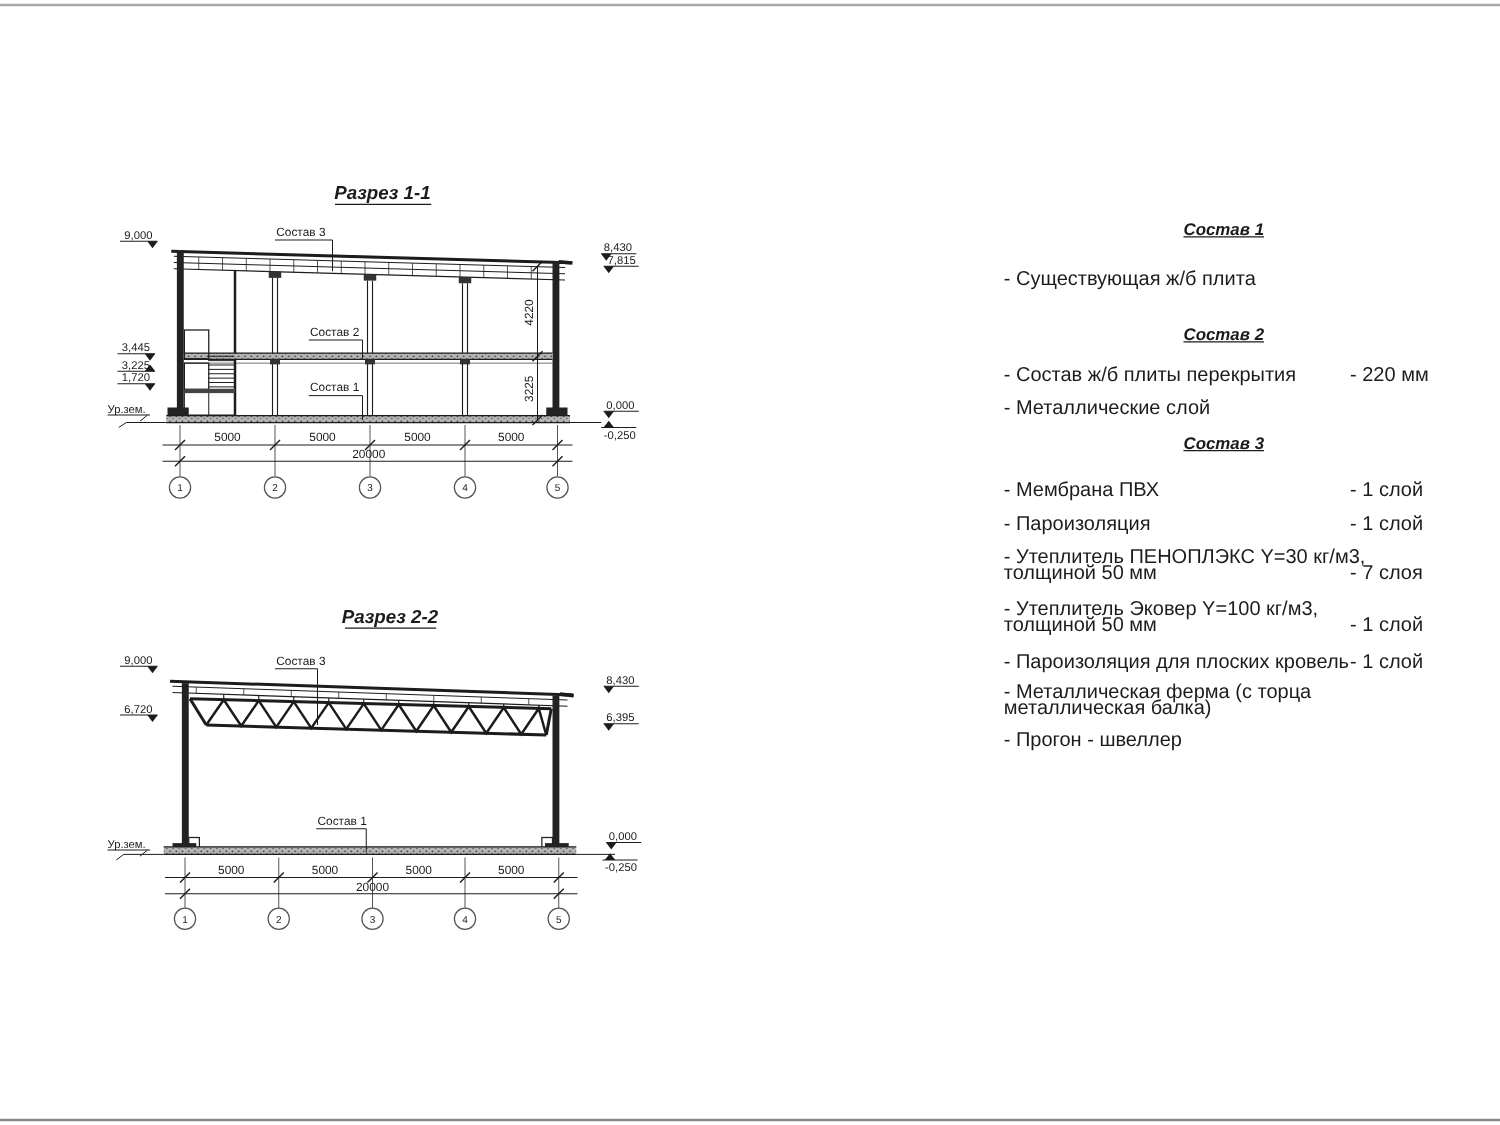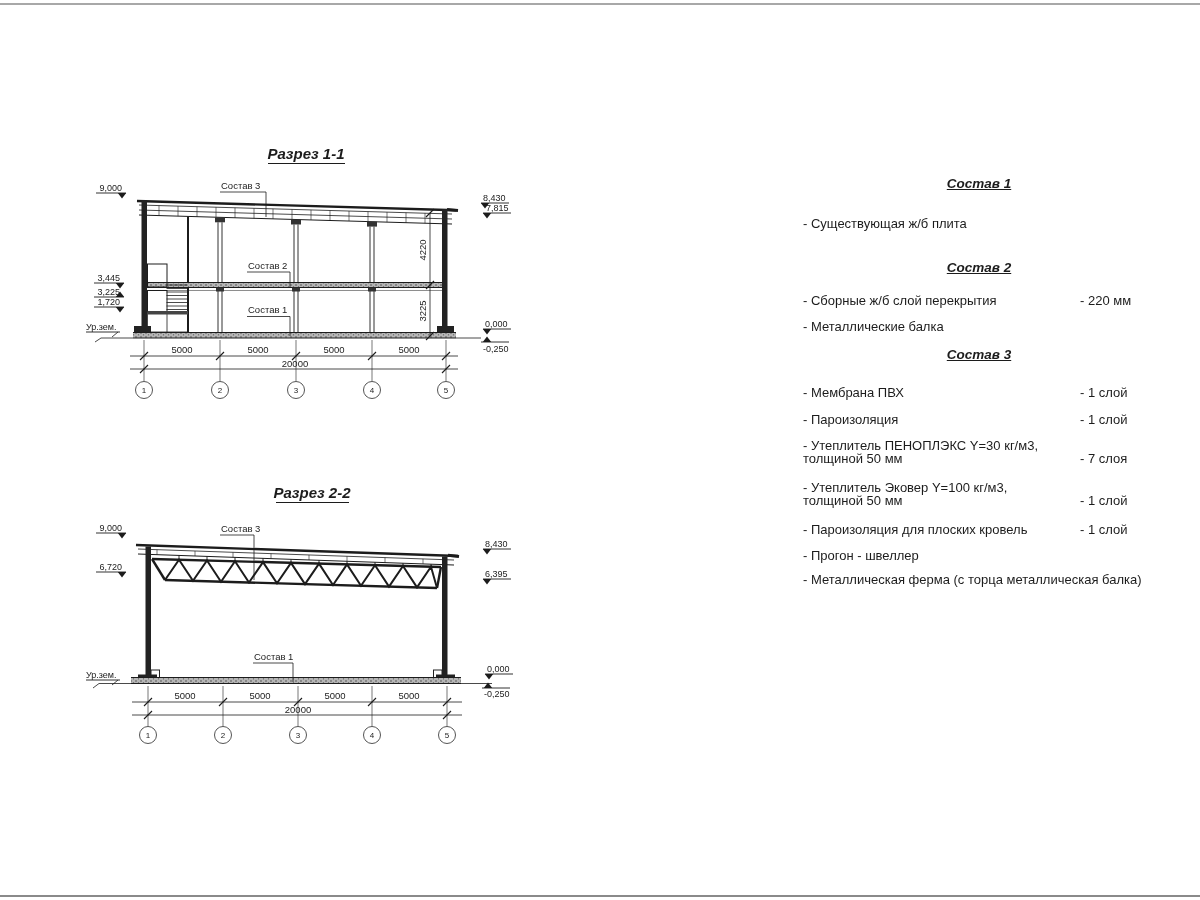--- a/index.html
+++ b/index.html
@@ -12,21 +12,21 @@
   svg text{fill:#1c1c1c;font-family:"Liberation Sans",sans-serif;}
   .dwg-title{font-size:15px;font-weight:bold;font-style:italic;}
   .leader-t{font-size:9.5px;}
   .elev-t{font-size:9px;}
   .dim-t{font-size:9.5px;}
   .axis-t{font-size:8px;}
   
   .lists{position:absolute;left:803px;top:176px;width:352px;}
   .lst-title{font-size:13.5px;font-weight:bold;font-style:italic;text-decoration:underline;
              text-align:center;height:16px;line-height:16px;}
-  .row{position:relative;font-size:13px;line-height:13px;}
+  .row{position:relative;font-size:16px;line-height:13px;}
   .nm{display:inline-block;max-width:352px;white-space:pre-line;}
   .qty{position:absolute;left:277px;bottom:0;white-space:nowrap;}
 </style>
 </head>
 <body>
 
 <div class="edge top"></div>
 <div class="edge bot"></div>
 
 <svg class="abs" style="left:60px;top:130px" width="470" height="280" viewBox="60 130 470 280">
@@ -359,25 +359,25 @@
 
 <div class="lists">
   <div class="lst-title">Состав 1</div>
   <div class="row" style="margin-top:25px">
     <span class="nm">- Существующая ж/б плита</span>
     <span class="qty"></span>
   </div>
 
   <div class="lst-title" style="margin-top:30px">Состав 2</div>
   <div class="row" style="margin-top:18px">
-    <span class="nm">- Сборные ж/б слой перекрытия</span>
+    <span class="nm">- Состав ж/б плиты перекрытия</span>
     <span class="qty">- 220 мм</span>
   </div>
   <div class="row" style="margin-top:13px">
-    <span class="nm">- Металлические балка</span>
+    <span class="nm">- Металлические слой</span>
     <span class="qty"></span>
   </div>
 
   <div class="lst-title" style="margin-top:14px">Состав 3</div>
   <div class="row" style="margin-top:23px">
     <span class="nm">- Мембрана ПВХ</span>
     <span class="qty">- 1 слой</span>
   </div>
   <div class="row" style="margin-top:14px">
     <span class="nm">- Пароизоляция</span>
@@ -390,21 +390,21 @@
   </div>
   <div class="row" style="margin-top:16px">
     <span class="nm">- Утеплитель Эковер Y=100 кг/м3,
 толщиной 50 мм</span>
     <span class="qty">- 1 слой</span>
   </div>
   <div class="row" style="margin-top:16px">
     <span class="nm">- Пароизоляция для плоских кровель</span>
     <span class="qty">- 1 слой</span>
   </div>
+  <div class="row" style="margin-top:11px">
+    <span class="nm">- Металлическая ферма (с торца металлическая балка)</span>
+    <span class="qty"></span>
+  </div>
   <div class="row" style="margin-top:13px">
     <span class="nm">- Прогон - швеллер</span>
     <span class="qty"></span>
   </div>
-  <div class="row" style="margin-top:11px">
-    <span class="nm">- Металлическая ферма (с торца металлическая балка)</span>
-    <span class="qty"></span>
-  </div>
 </div>
 
 </body></html>

